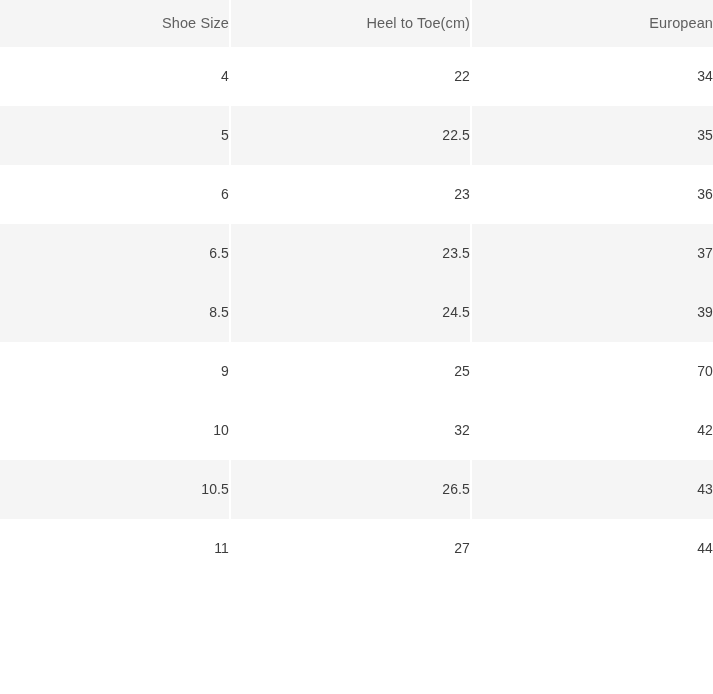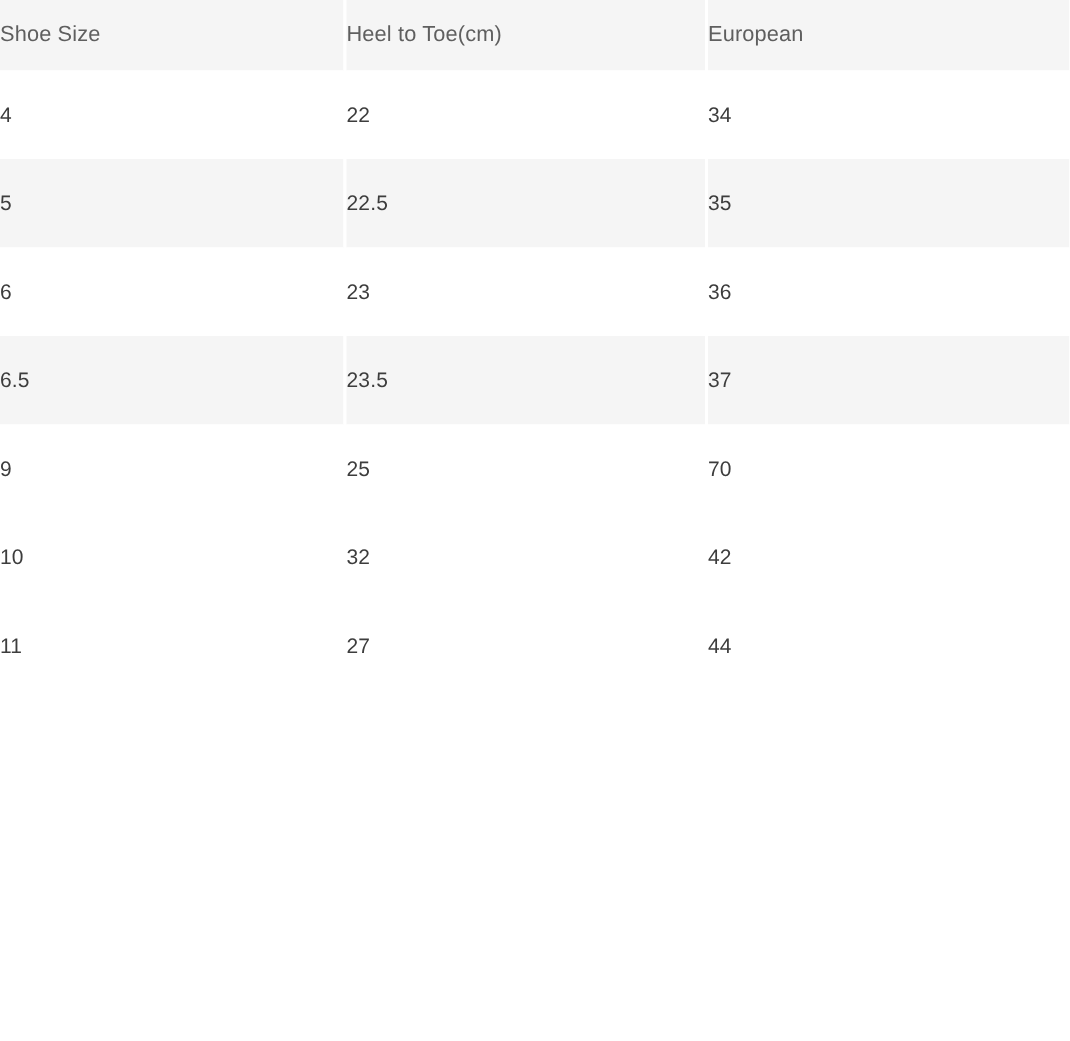--- a/index.html
+++ b/index.html
@@ -23,21 +23,21 @@
     table-layout: fixed;
   }
 
   .size-table col.c1 { width: 229px; }
   .size-table col.gap { width: 2px; }
   .size-table col.c2 { width: 239px; }
   .size-table col.c3 { width: 241px; }
 
   .size-table th,
   .size-table td {
-    text-align: left;
+    text-align: right;
     vertical-align: middle;
     padding: 0;
     border: 0;
     font-weight: normal;
   }
 
   
   thead tr { height: 47px; }
   thead th {
     background: #f5f5f5;
@@ -108,34 +108,48 @@
         <td class="spacer"></td>
         <td>36</td>
       </tr>
       <tr class="even">
         <td>6.5</td>
         <td class="spacer"></td>
         <td>23.5</td>
         <td class="spacer"></td>
         <td>37</td>
       </tr>
+      <tr class="even">
+        <td>8.5</td>
+        <td class="spacer"></td>
+        <td>24.5</td>
+        <td class="spacer"></td>
+        <td>39</td>
+      </tr>
       <tr class="odd">
         <td>9</td>
         <td class="spacer"></td>
         <td>25</td>
         <td class="spacer"></td>
         <td>70</td>
       </tr>
       <tr class="odd">
         <td>10</td>
         <td class="spacer"></td>
         <td>32</td>
         <td class="spacer"></td>
         <td>42</td>
       </tr>
+      <tr class="even">
+        <td>10.5</td>
+        <td class="spacer"></td>
+        <td>26.5</td>
+        <td class="spacer"></td>
+        <td>43</td>
+      </tr>
       <tr class="odd">
         <td>11</td>
         <td class="spacer"></td>
         <td>27</td>
         <td class="spacer"></td>
         <td>44</td>
       </tr>
     </tbody>
 </table>
 

